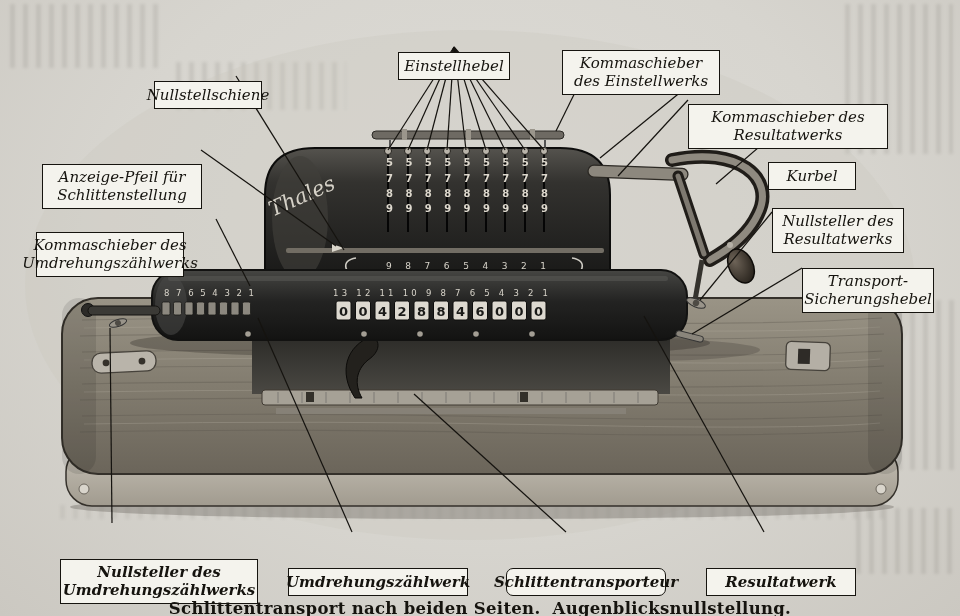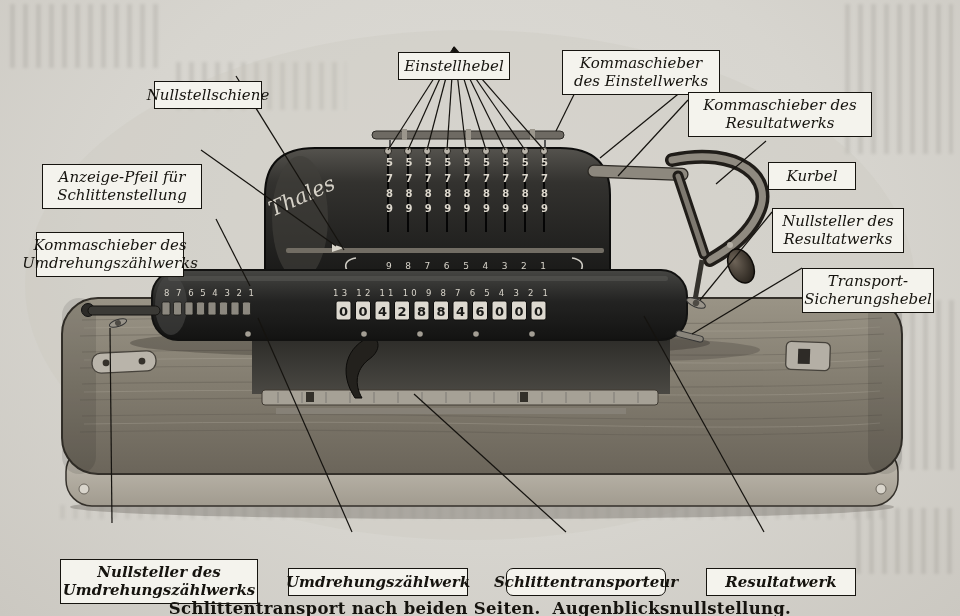--- a/index.html
+++ b/index.html
@@ -292,21 +292,21 @@
       <line x1="112" y1="523" x2="110" y2="328"></line>
       <line x1="352" y1="532" x2="258" y2="318"></line>
       <line x1="566" y1="532" x2="414" y2="394"></line>
       <line x1="764" y1="532" x2="644" y2="316"></line>
     </g>
   </svg>
 
   <div class="label" style="left:398px;top:16px;width:112px;">Einstellhebel</div>
   <div class="label" style="left:562px;top:14px;width:158px;">Kommaschieber des Einstellwerks</div>
   <div class="label" style="left:154px;top:45px;width:108px;">Nullstellschiene</div>
-  <div class="label" style="left:688px;top:56px;width:184px;">Kommaschieber des Resultatwerks</div>
+  <div class="label" style="left:688px;top:68px;width:200px;">Kommaschieber des Resultatwerks</div>
   <div class="label" style="left:768px;top:126px;width:88px;">Kurbel</div>
   <div class="label" style="left:42px;top:128px;width:160px;">Anzeige-Pfeil für Schlittenstellung</div>
   <div class="label" style="left:772px;top:172px;width:132px;">Nullsteller des Resultatwerks</div>
   <div class="label" style="left:36px;top:196px;width:148px;">Kommaschieber des Umdrehungszählwerks</div>
   <div class="label" style="left:802px;top:232px;width:132px;">Transport-Sicherungshebel</div>
   <div class="label b" style="left:60px;top:523px;width:198px;">Nullsteller des Umdrehungszählwerks</div>
   <div class="label b" style="left:288px;top:532px;width:180px;">Umdrehungszählwerk</div>
   <div class="label b" style="left:506px;top:532px;width:160px;border-radius:7px;">Schlittentransporteur</div>
   <div class="label b" style="left:706px;top:532px;width:150px;">Resultatwerk</div>
 

